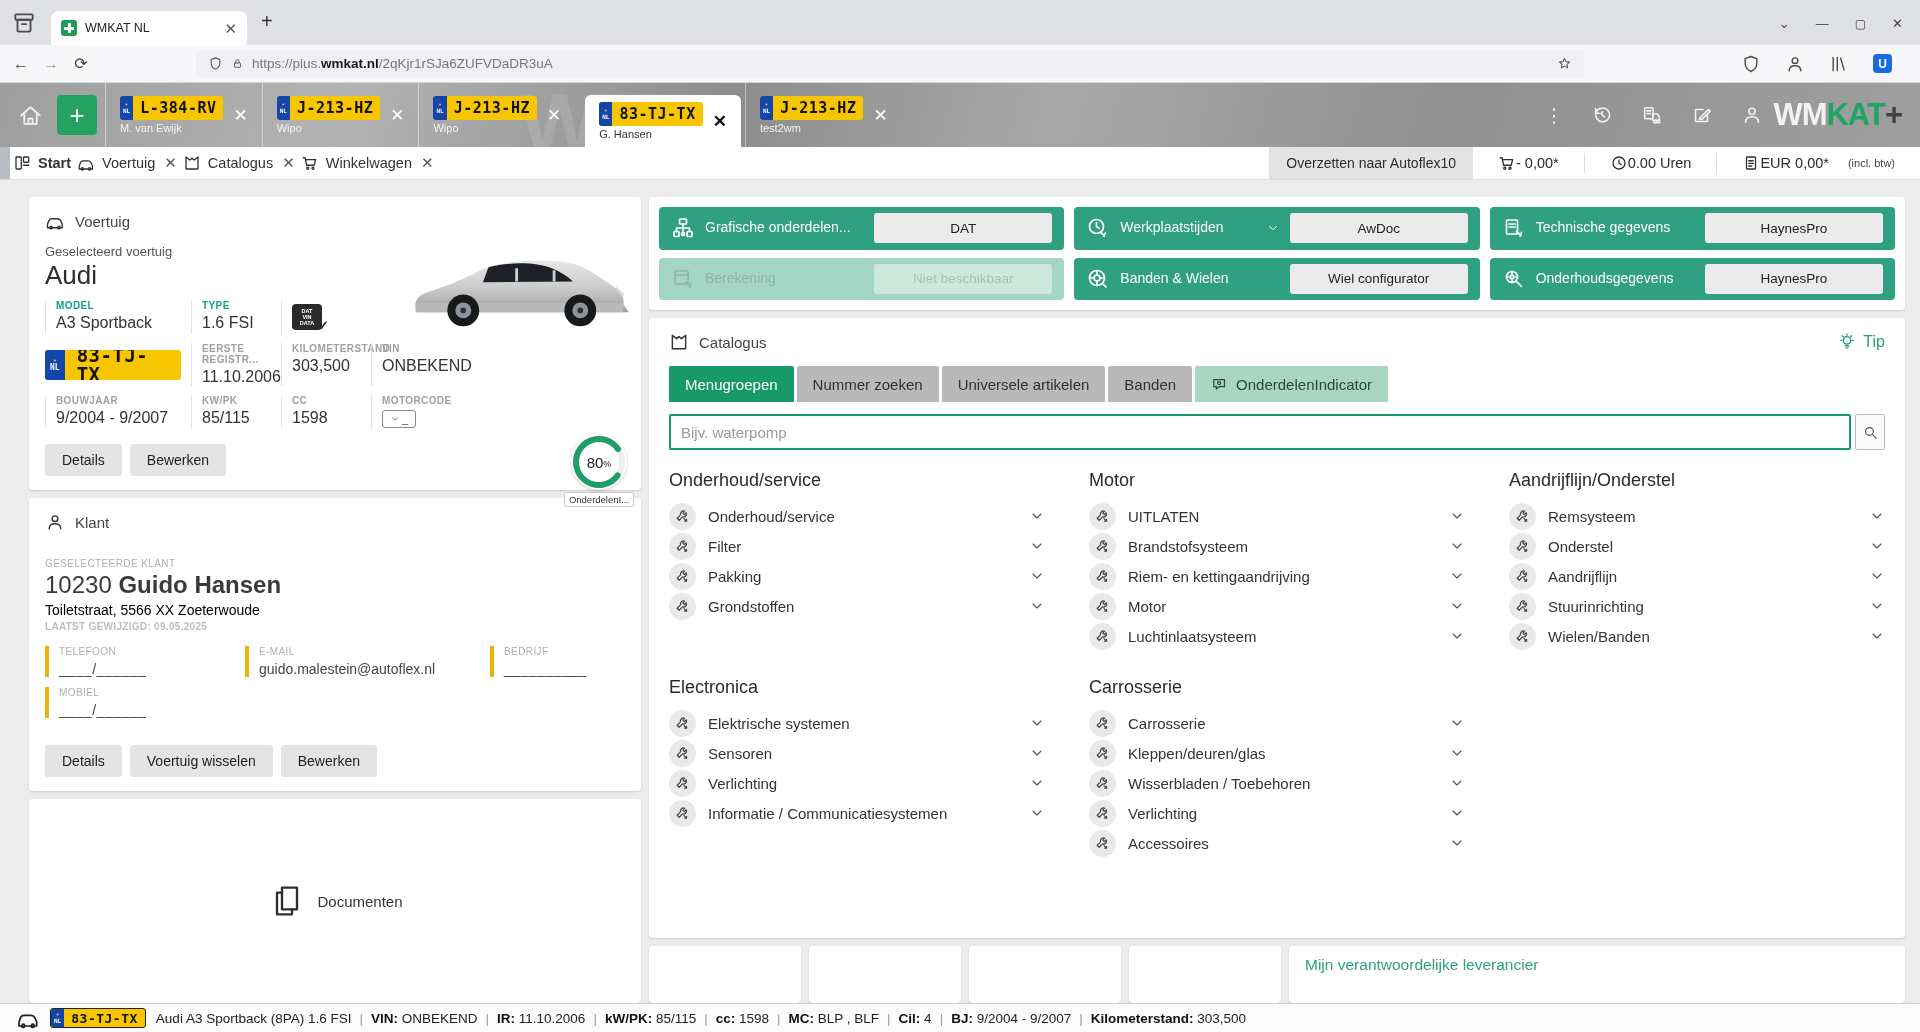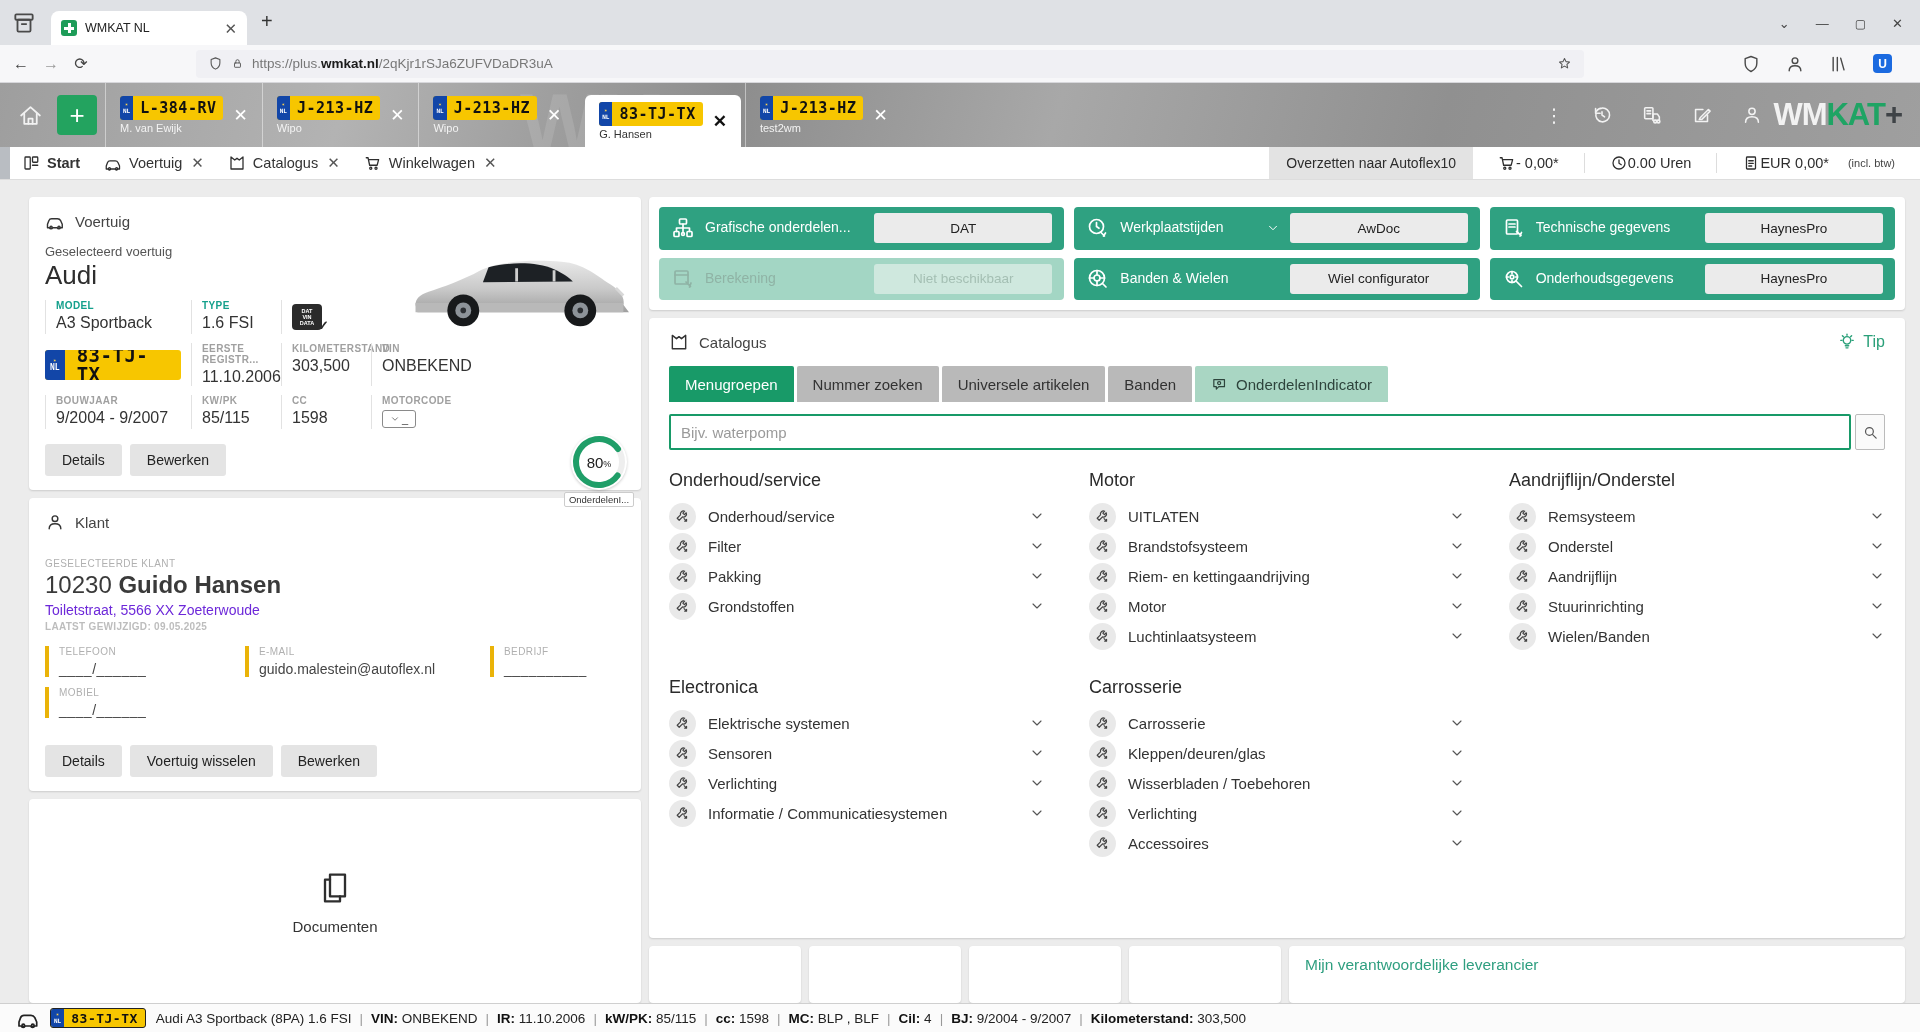--- a/index.html
+++ b/index.html
@@ -61,21 +61,21 @@
   .plate .num{display:flex;align-items:center;padding:0 7px;letter-spacing:.5px}
   .plate.md .num{font-size:15px;height:24px}
   .plate.lg .num{font-size:19px;height:30px;padding:0 12px}
   .plate.lg .nl{padding:0 5px}.plate.lg .nl .cc{font-size:8px}
   .plate.sm{border:1px solid #222}
   .plate.sm .num{font-size:13px;height:18px}
 
   
   .navrow{height:33px;background:#fff;display:flex;align-items:stretch;border-bottom:1px solid #ddd}
   .navrow .edge{width:10px;background:#b9bdc2}
-  .ntab{display:flex;align-items:center;gap:7px;padding:0 12px;font-size:14.5px;color:#333}
+  .ntab{display:flex;align-items:center;gap:7px;padding:0 3px;font-size:14.5px;color:#333}
   .ntab .ic{width:18px;height:18px;color:#2e2e2e}
   .ntab .x{font-size:15px;color:#555;margin-left:2px}
   .ntab.active{font-weight:700}
   .nav-right{margin-left:auto;display:flex;align-items:center}
   .transfer{background:#e3e3e3;height:100%;display:flex;align-items:center;padding:0 17px;font-size:14px;color:#2d2d2d}
   .summ{display:flex;align-items:center;gap:0;padding:0 25px;font-size:14.5px;color:#2d2d2d}
   .summ .ic{width:18px;height:18px;color:#2e2e2e}
   .vsep{width:1px;height:20px;background:#ddd;align-self:center}
   .small-suf{font-size:11px;color:#444;margin-left:19px}
 
@@ -110,28 +110,28 @@
   .gauge .ring{width:56px;height:56px;background:#fff;border-radius:50%;box-shadow:0 1px 3px rgba(0,0,0,.2);position:relative}
   .gauge .pc{position:absolute;inset:0;display:flex;align-items:center;justify-content:center;font-size:15px;color:#222}
   .gauge .pc .u{font-size:9px;margin-top:4px}
   .gauge .lab{margin-top:2px;background:#fff;border:1px solid #ccc;border-radius:2px;font-size:9.5px;color:#333;padding:1px 4px;white-space:nowrap}
 
   
   .kcard{height:293px;padding:14px 16px;position:relative}
   .klab{font-size:10px;font-weight:400;letter-spacing:.4px;color:#b0b0b0;text-transform:uppercase}
   .kname{font-size:24px;color:#3a3a3a;margin-top:2px}
   .kname b{font-weight:700}
-  .kaddr{font-size:14px;color:#6d28d9;margin-top:3px}
+  .kaddr{font-size:14px;color:#000000;margin-top:3px}
   .kmod{font-size:10px;color:#bdbdbd;font-weight:700;letter-spacing:.3px;margin-top:3px}
   .kgrid{margin-top:14px;display:grid;grid-template-columns:200px 245px 1fr;row-gap:10px}
   .kcell{border-left:4px solid #eab308;padding:0 10px}
   .kval{font-size:14px;color:#444;margin-top:4px;letter-spacing:.5px}
 
   
-  .dcard{flex:1;display:flex;flex-direction:column;align-items:center;justify-content:center;gap:10px}
+  .dcard{flex:1;display:flex;align-items:center;justify-content:center;gap:10px}
   .dcard .ic{width:40px;height:40px;color:#2e2e2e;stroke-width:1.4}
   .dlab{font-size:15px;color:#333}
 
   
   .acard{height:113px;padding:10px;display:grid;grid-template-columns:repeat(3,1fr);grid-template-rows:1fr 1fr;gap:8px 10px}
   .tile{background:var(--tile);border-radius:4px;display:flex;align-items:center;gap:10px;padding:5px 12px;color:#fff}
   .tile .ic{width:24px;height:24px;flex:none}
   .tile .lab{flex:1;font-size:14px;line-height:1.12}
   .tile .chev{width:14px;height:14px;flex:none}
   .tile .ibtn{width:178px;height:30px;background:#ebebeb;border-radius:3px;color:#222;font-size:13.5px;display:flex;align-items:center;justify-content:center;flex:none}

